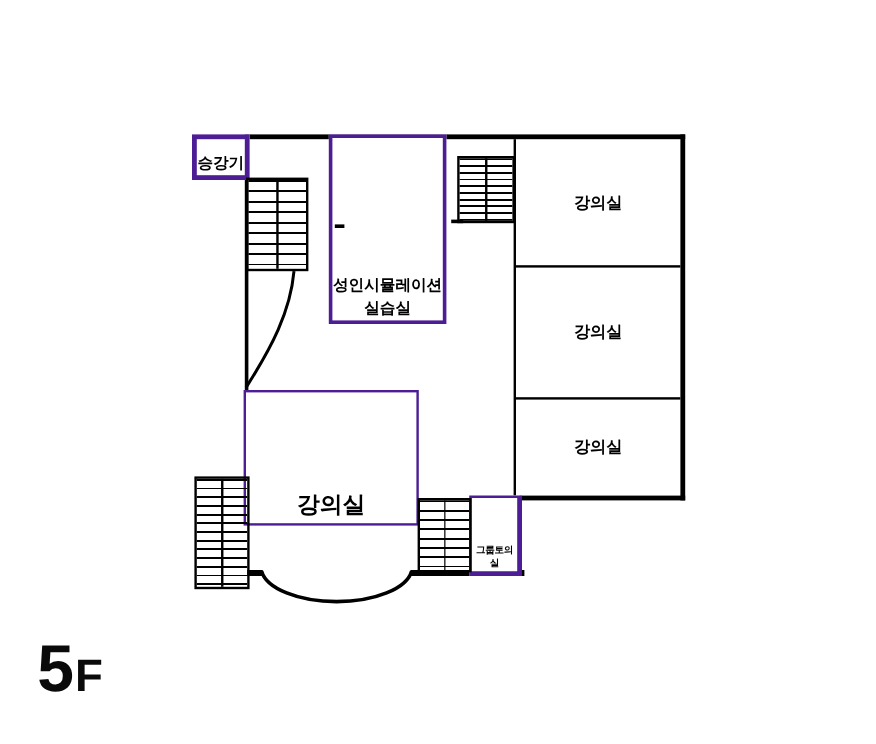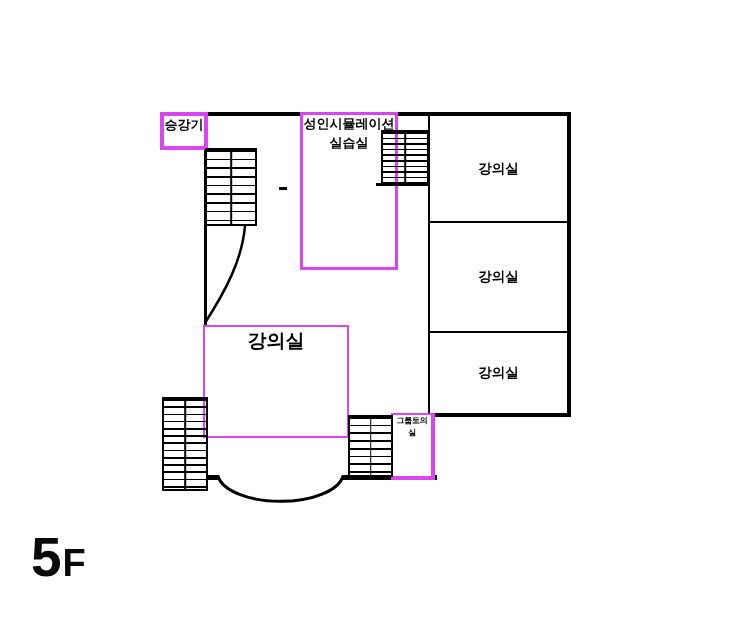--- a/index.html
+++ b/index.html
@@ -3,22 +3,22 @@
 <meta charset="utf-8">
 <style>
   html,body{margin:0;padding:0;}
   body{
     width:730px;height:620px;background:#ffffff;
     font-family:"Liberation Sans", sans-serif;
     position:relative;overflow:hidden;
   }
   .canvas{position:relative;width:730px;height:620px;background:#fff;}
   .wall{position:absolute;background:#000;}
-  .room{position:absolute;box-sizing:border-box;border:2px solid #d946ef;
-        display:flex;align-items:flex-start;justify-content:center;background:#fff;}
+  .room{position:absolute;box-sizing:border-box;border:2px solid #4c1d95;
+        display:flex;align-items:flex-end;justify-content:center;background:#fff;}
   .label-zone{position:absolute;display:flex;align-items:center;justify-content:center;
         flex-direction:column;}
   .room-label{color:#000;font-weight:600;text-align:center;line-height:1.45;}
   .stairs{position:absolute;box-sizing:border-box;border:2px solid #000;background:
      repeating-linear-gradient(to bottom,#000 0,#000 1.6px,transparent 1.6px,transparent var(--step));}
   .stairs .divider{position:absolute;left:50%;top:0;width:1.6px;height:100%;
      background:#000;transform:translateX(-50%);}
   .svgwrap{position:absolute;}
   .floor-label{position:absolute;left:31px;top:530px;display:flex;align-items:baseline;
      font-weight:700;color:#0a0a0a;}
@@ -39,21 +39,21 @@
   <div class="wall" style="left:342px;top:475px;width:95px;height:5px;"></div>
 
   <div class="wall" style="left:428px;top:116px;width:2px;height:297px;"></div>
   <div class="wall" style="left:430px;top:221px;width:137px;height:2px;"></div>
   <div class="wall" style="left:430px;top:331px;width:137px;height:2px;"></div>
 
   <div class="room" style="left:160px;top:112px;width:48px;height:38px;border-width:4px;">
     <span class="room-label" style="font-size:13px;">승강기</span>
   </div>
 
-  <div class="room" style="left:300px;top:112px;width:98px;height:158px;border-width:3px;">
+  <div class="room" style="left:274px;top:112px;width:98px;height:158px;border-width:3px;">
     <div class="room-label" style="font-size:13px;">
       <div>성인시뮬레이션</div>
       <div>실습실</div>
     </div>
   </div>
   <div class="tick" style="left:279px;top:187px;width:8px;height:3px;"></div>
   <div class="tick" style="left:376px;top:183px;width:10px;height:3px;"></div>
 
   <div class="label-zone" style="left:430px;top:116px;width:137px;height:105px;">
     <span class="room-label" style="font-size:13.5px;">강의실</span>

